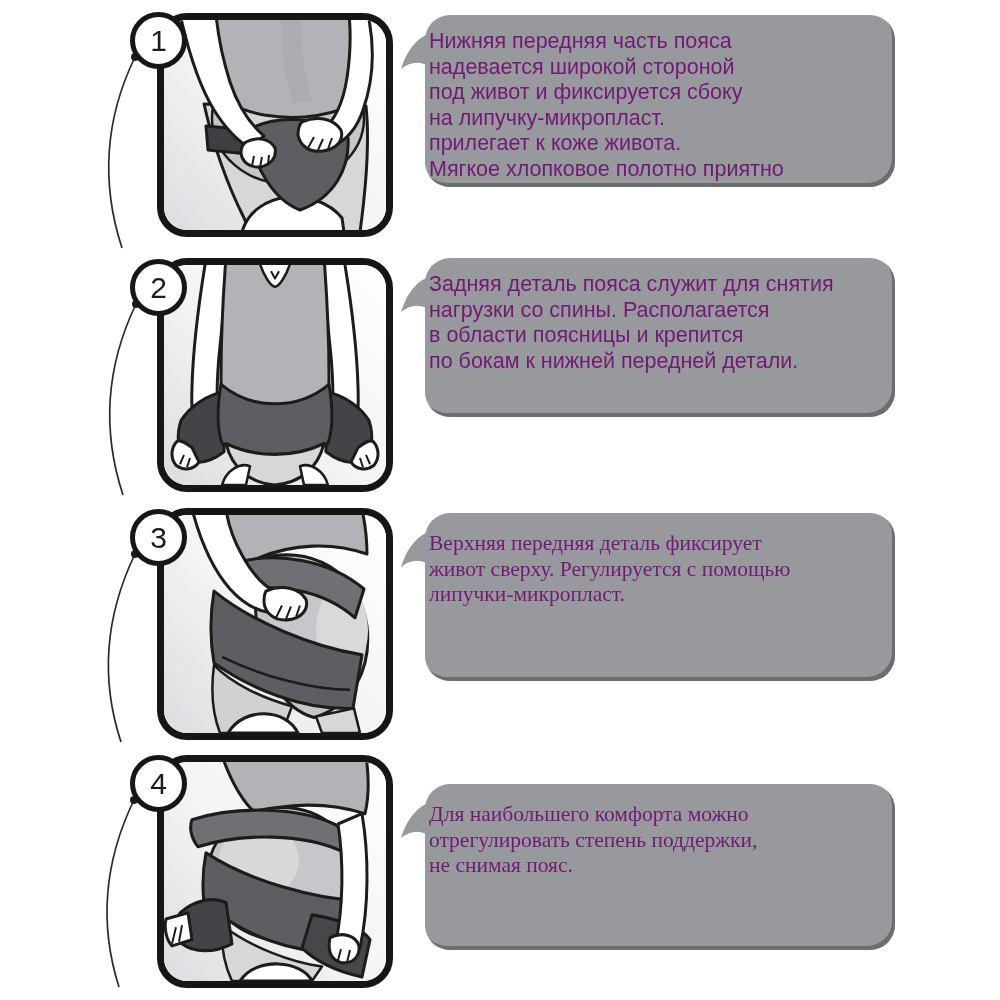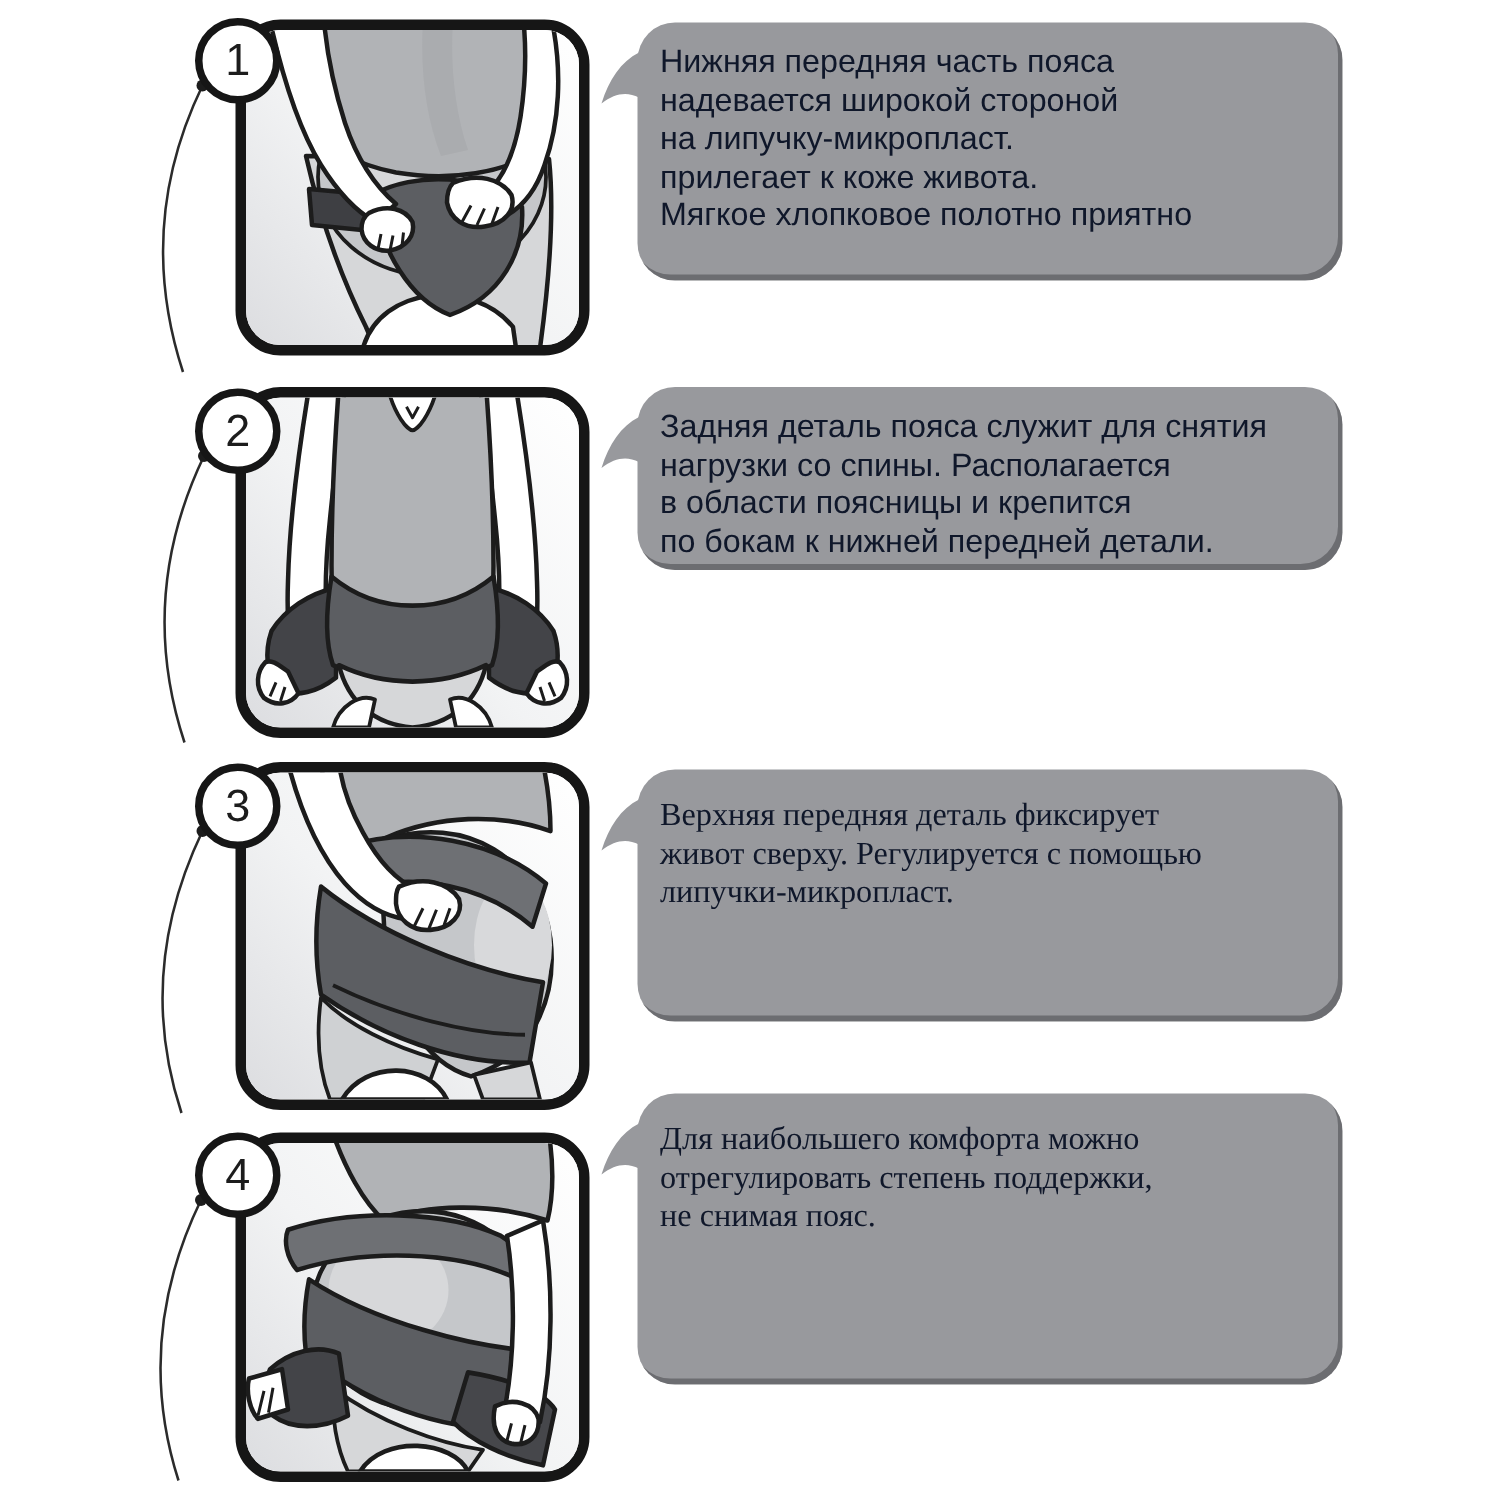--- a/index.html
+++ b/index.html
@@ -6,22 +6,22 @@
   .canvas{position:relative;width:1000px;height:1000px;background:#ffffff;overflow:hidden;
           font-family:"Liberation Sans",sans-serif;}
   .arcs{position:absolute;left:0;top:0;width:1000px;height:1000px;z-index:0;}
   .panel{position:absolute;left:157px;width:236px;box-sizing:border-box;border:7px solid #161616;
          border-radius:30px;overflow:hidden;z-index:1;background:#fff;}
   .panel svg{display:block;width:100%;height:100%;}
   .badge{position:absolute;left:130px;width:57px;height:57px;box-sizing:border-box;background:#fff;
          border:5px solid #161616;border-radius:50%;display:flex;align-items:center;justify-content:center;
          z-index:3;font-size:30px;color:#1c1c1c;}
   .bubble{position:absolute;left:425px;width:470px;box-sizing:border-box;background:#98999d;
-          border-radius:25px;z-index:2;color:#0f172a;font-size:21.5px;line-height:25.5px;
-          padding:14px 16px 0 15px;
+          border-radius:25px;z-index:2;color:#701a75;font-size:21.5px;line-height:25.5px;
+          padding:14px 16px 0 4px;
           box-shadow:inset -3px -4px 0 rgba(72,73,77,0.55);}
   .bubble .ln{white-space:nowrap;}
   .tail{position:absolute;left:-24px;top:20px;width:25px;height:34px;overflow:visible;}
   .pad18{padding-top:18px;font-family:Liberation Serif, serif;}
 </style>
 </head>
 <body>
 
 <div class="canvas">
 
@@ -70,20 +70,21 @@
   </div>
   <div class="badge" style="top:12px;">
     <span>1</span>
   </div>
   <div class="bubble" style="top:15px;height:172px;">
     <svg class="tail" viewBox="0 0 25 34">
       <path d="M25,0 C13,6 5,18 0,34 C9,27 17,26 25,30 Z" fill="#98999d"></path>
     </svg>
     <div class="ln">Нижняя передняя часть пояса</div>
     <div class="ln">надевается широкой стороной</div>
+    <div class="ln">под живот и фиксируется сбоку</div>
     <div class="ln">на липучку-микропласт.</div>
     <div class="ln">прилегает к коже живота.</div>
     <div class="ln">Мягкое хлопковое полотно приятно</div>
   </div>
 
   <div class="panel" style="top:258px;height:234px;">
     <svg viewBox="0 0 222 212" preserveAspectRatio="none">
       <defs>
         <linearGradient id="g2" gradientUnits="userSpaceOnUse" x1="0" y1="212" x2="222" y2="0">
           <stop offset="0" stop-color="#dcdde0"></stop>
@@ -107,21 +108,21 @@
         <path d="M13,170 C7,176 6,186 12,193 C20,199 30,197 35,190 L28,176 C22,172 17,168 13,170 Z" fill="#ffffff"></path>
         <path d="M16,192 L20,183 M23,195 L26,186" fill="none" stroke-width="2"></path>
         <path d="M209,170 C215,176 216,186 210,193 C202,199 192,197 187,190 L194,176 C200,172 205,168 209,170 Z" fill="#ffffff"></path>
         <path d="M206,192 L202,183 M199,195 L196,186" fill="none" stroke-width="2"></path>
       </g>
     </svg>
   </div>
   <div class="badge" style="top:259px;">
     <span>2</span>
   </div>
-  <div class="bubble" style="top:258px;height:122px;">
+  <div class="bubble" style="top:258px;height:159px;">
     <svg class="tail" viewBox="0 0 25 34">
       <path d="M25,0 C13,6 5,18 0,34 C9,27 17,26 25,30 Z" fill="#98999d"></path>
     </svg>
     <div class="ln">Задняя деталь пояса служит для снятия</div>
     <div class="ln">нагрузки со спины. Располагается</div>
     <div class="ln">в области поясницы и крепится</div>
     <div class="ln">по бокам к нижней передней детали.</div>
   </div>
 
   <div class="panel" style="top:508px;height:232px;">
@@ -186,21 +187,21 @@
         <path d="M148,148 C174,152 198,160 206,172 L198,208 C172,203 150,192 138,180 Z" fill="#46474b"></path>
         <path d="M198,50 C205,90 205,140 196,180 L172,174 C179,140 180,98 174,60 Z" fill="#ffffff"></path>
         <path d="M166,170 C178,164 192,168 195,178 C196,189 188,196 177,194 C168,192 163,184 166,170 Z" fill="#ffffff"></path>
         <path d="M174,192 L177,181 M183,194 L186,182" fill="none" stroke-width="2"></path>
       </g>
     </svg>
   </div>
   <div class="badge" style="top:755px;">
     <span>4</span>
   </div>
-  <div class="bubble pad18" style="top:729px;height:194px;">
+  <div class="bubble pad18" style="top:784px;height:166px;">
     <svg class="tail" viewBox="0 0 25 34">
       <path d="M25,0 C13,6 5,18 0,34 C9,27 17,26 25,30 Z" fill="#98999d"></path>
     </svg>
     <div class="ln">Для наибольшего комфорта можно</div>
     <div class="ln">отрегулировать степень поддержки,</div>
     <div class="ln">не снимая пояс.</div>
   </div>
 
 </div>
 

